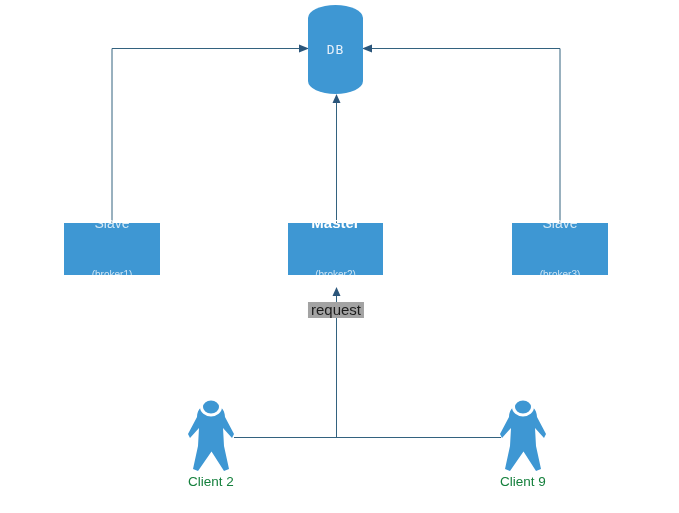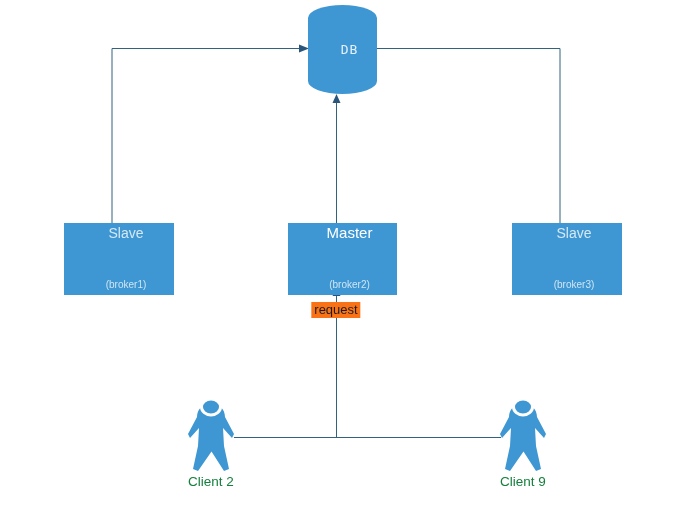--- a/index.html
+++ b/index.html
@@ -15,31 +15,30 @@
 
   .node {
     position: absolute;
     background: #3E97D3;
     display: flex;
     flex-direction: column;
     align-items: center;
     justify-content: center;
     gap: 5px;
     text-align: center;
-    padding-left: 14px;
   }
-  .box { width: 96px; height: 72px; gap: 36px; }
+  .box { width: 96px; height: 52px; gap: 36px; }
   .box .role {
     color: rgba(255,255,255,0.78);
     font-size: 14px;
     line-height: 16px;
   }
   .box .role.master {
     color: #ffffff;
-    font-weight: normal;
+    font-weight: bold;
     font-size: 15px;
   }
   .box .bname {
     color: rgba(255,255,255,0.75);
     font-size: 10px;
     line-height: 16px;
   }
 
   .cylinder {
     left: 308px; top: 5px;
@@ -50,24 +49,24 @@
     color: #E6F0FA;
     font-family: "DejaVu Sans Mono", monospace;
     font-size: 13px;
     letter-spacing: 1px;
   }
 
   .edge-label {
     position: absolute;
     left: 336px; top: 302px;
     transform: translateX(-50%);
-    background: #f97316;
+    background: #a3a3a3;
     padding: 0 3px;
     color: #1c1c1c;
-    font-size: 13px;
+    font-size: 15px;
     line-height: 16px;
   }
 
   .actor { position: absolute; width: 52px; height: 78px; }
   .actor-label {
     position: absolute;
     transform: translateX(-50%);
     color: #15803d;
     font-size: 13.5px;
     top: 474px;

